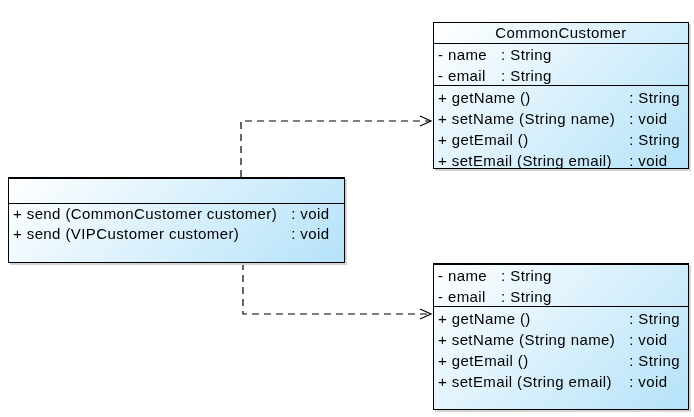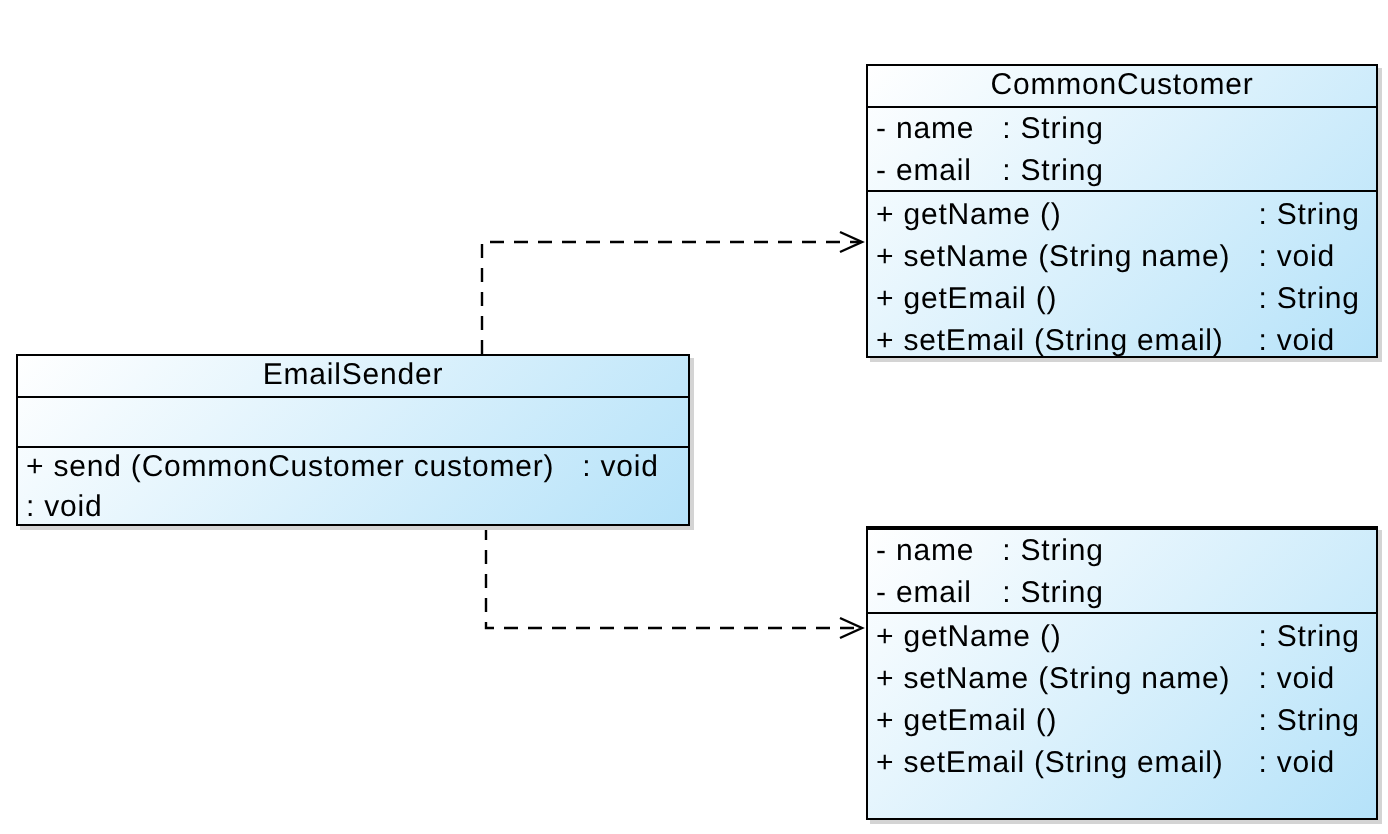--- a/index.html
+++ b/index.html
@@ -18,21 +18,21 @@
   }
 
   .classbox {
     position: absolute;
     border: 1px solid var(--border, #000000);
     background: linear-gradient(135deg,
       var(--box-gradient-start, #ffffff) 0%,
       var(--box-gradient-end, #b5e2f9) 100%);
     box-shadow: 2px 2px 0 var(--shadow, #d4d4d4);
   }
-  .box-common { left: 433px; top: 32px;  width: 256px; height: 147px; }
+  .box-common { left: 433px; top: 22px;  width: 256px; height: 147px; }
   .box-sender { left: 8px;   top: 177px; width: 337px; height: 86px;  }
   .box-vip    { left: 433px; top: 263px; width: 256px; height: 147px; }
 
   .title {
     height: 20px;
     line-height: 19px;
     text-align: center;
     white-space: pre;
   }
   .box-sender .title { line-height: 20px; }
@@ -98,25 +98,25 @@
       <span class="sig">+ setName (String name)</span>
       <span class="typ">: void</span>
       <span class="sig">+ getEmail ()</span>
       <span class="typ">: String</span>
       <span class="sig">+ setEmail (String email)</span>
       <span class="typ">: void</span>
     </div>
   </div>
 
   <div class="classbox box-sender">
-    <div class="title">EmailSender</div>
     <div class="compartment attrs"></div>
     <div class="compartment methods">
       <span class="sig">+ send (CommonCustomer customer)</span>
       <span class="typ">: void</span>
+      <span class="sig">+ send (VIPCustomer customer)</span>
       <span class="typ">: void</span>
     </div>
   </div>
 
   <div class="classbox box-vip">
     <div class="compartment attrs">
       <span class="sig">- name</span>
       <span class="typ">: String</span>
       <span class="sig">- email</span>
       <span class="typ">: String</span>

